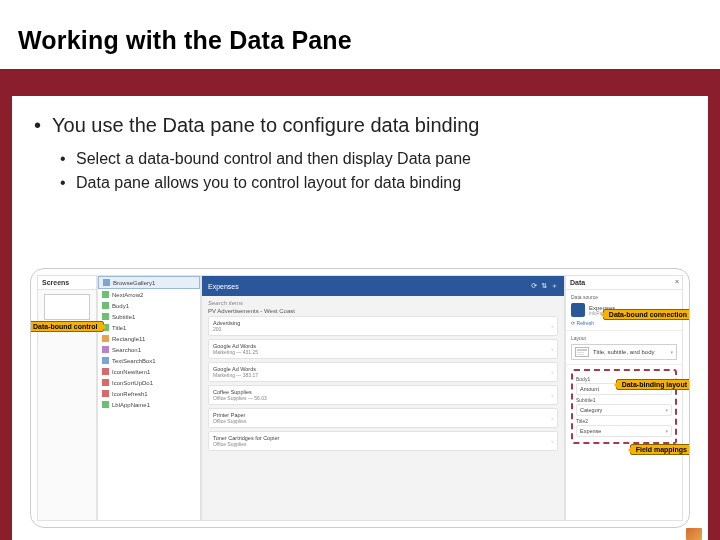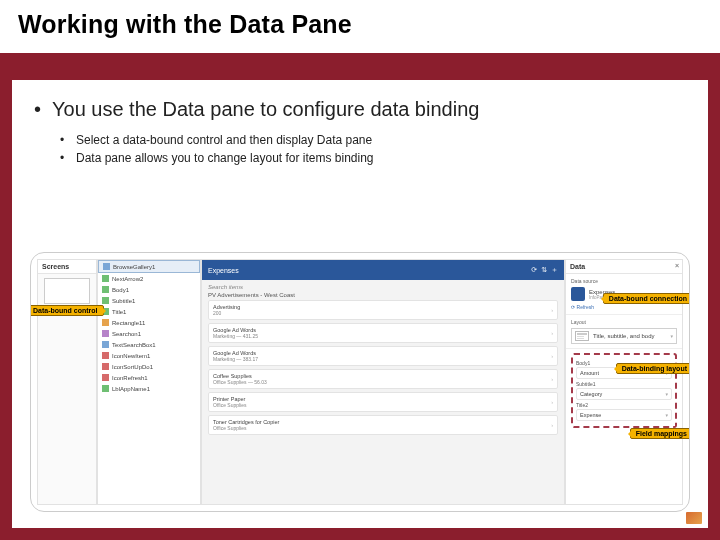--- a/index.html
+++ b/index.html
@@ -1,23 +1,23 @@
 <!DOCTYPE html>
 <html><head>
 <meta charset="utf-8">
 <style>
   * { box-sizing: border-box; margin: 0; padding: 0; }
   html, body { width: 720px; height: 540px; font-family: Arial, Helvetica, sans-serif; overflow: hidden; }
   .slide { position: relative; width: 720px; height: 540px; background: #8b1e2d; }
-  .header { background: #fff; padding: 10px 18px 14px; }
+  .header { background: #fff; padding: 10px 18px 14px; margin-top: 16px; }
   .title { font-size: 25px; font-weight: 900; color: #000; letter-spacing: 0.2px; }
   .content { position: absolute; top: 80px; left: 12px; right: 12px; bottom: 12px; background: #fff; padding: 18px 22px 0; }
   .b1 { font-size: 20px; color: #222; margin-bottom: 10px; padding-left: 18px; position: relative; }
   .b1::before { content: "•"; position: absolute; left: 0; top: 0; }
-  .b2 { font-size: 12px; color: #222; padding-left: 42px; position: relative; line-height: 1.5; }
+  .b2 { font-size: 16px; color: #222; padding-left: 42px; position: relative; line-height: 1.5; }
   .b2::before { content: "•"; position: absolute; left: 26px; top: 0; }
   .shot-wrap { position: absolute; top: 172px; left: 18px; right: 18px; bottom: 16px; border: 1px solid #ccc; border-radius: 14px; background: #fff; overflow: hidden; padding: 6px; }
   .shot { position: relative; width: 100%; height: 100%; display: flex; font-size: 6px; color: #444; }
   .col { border: 1px solid #e2e2e2; background: #fafafa; position: relative; }
   .col.screens { flex: 0 0 60px; }
   .col.tree { flex: 0 0 104px; background: #fff; }
   .col.main { flex: 1; display: flex; flex-direction: column; background: #fff; }
   .col.data { flex: 0 0 118px; background: #fff; }
   .col-head { font-size: 7px; font-weight: 600; padding: 3px 4px; border-bottom: 1px solid #e5e5e5; color: #333; background: #fff; }
   .scr-item { margin: 4px 6px; }
@@ -58,21 +58,21 @@
 </head>
 <body>
 
 <div class="slide">
   <div class="header">
     <div class="title">Working with the Data Pane</div>
   </div>
   <div class="content">
     <div class="b1">You use the Data pane to configure data binding</div>
     <div class="b2">Select a data-bound control and then display Data pane</div>
-    <div class="b2">Data pane allows you to change layout for items binding</div>
+    <div class="b2">Data pane allows you to control layout for data binding</div>
 
     <div class="shot-wrap">
 
       <div class="callout left-arrow" style="top:52px; left:-4px;">Data-bound control</div>
       <div class="callout right-arrow" style="top:40px; right:-4px;">Data-bound connection</div>
       <div class="callout right-arrow" style="top:110px; right:-4px;">Data-binding layout</div>
       <div class="callout right-arrow" style="top:175px; right:-4px;">Field mappings</div>
 
       <div class="shot">
 

